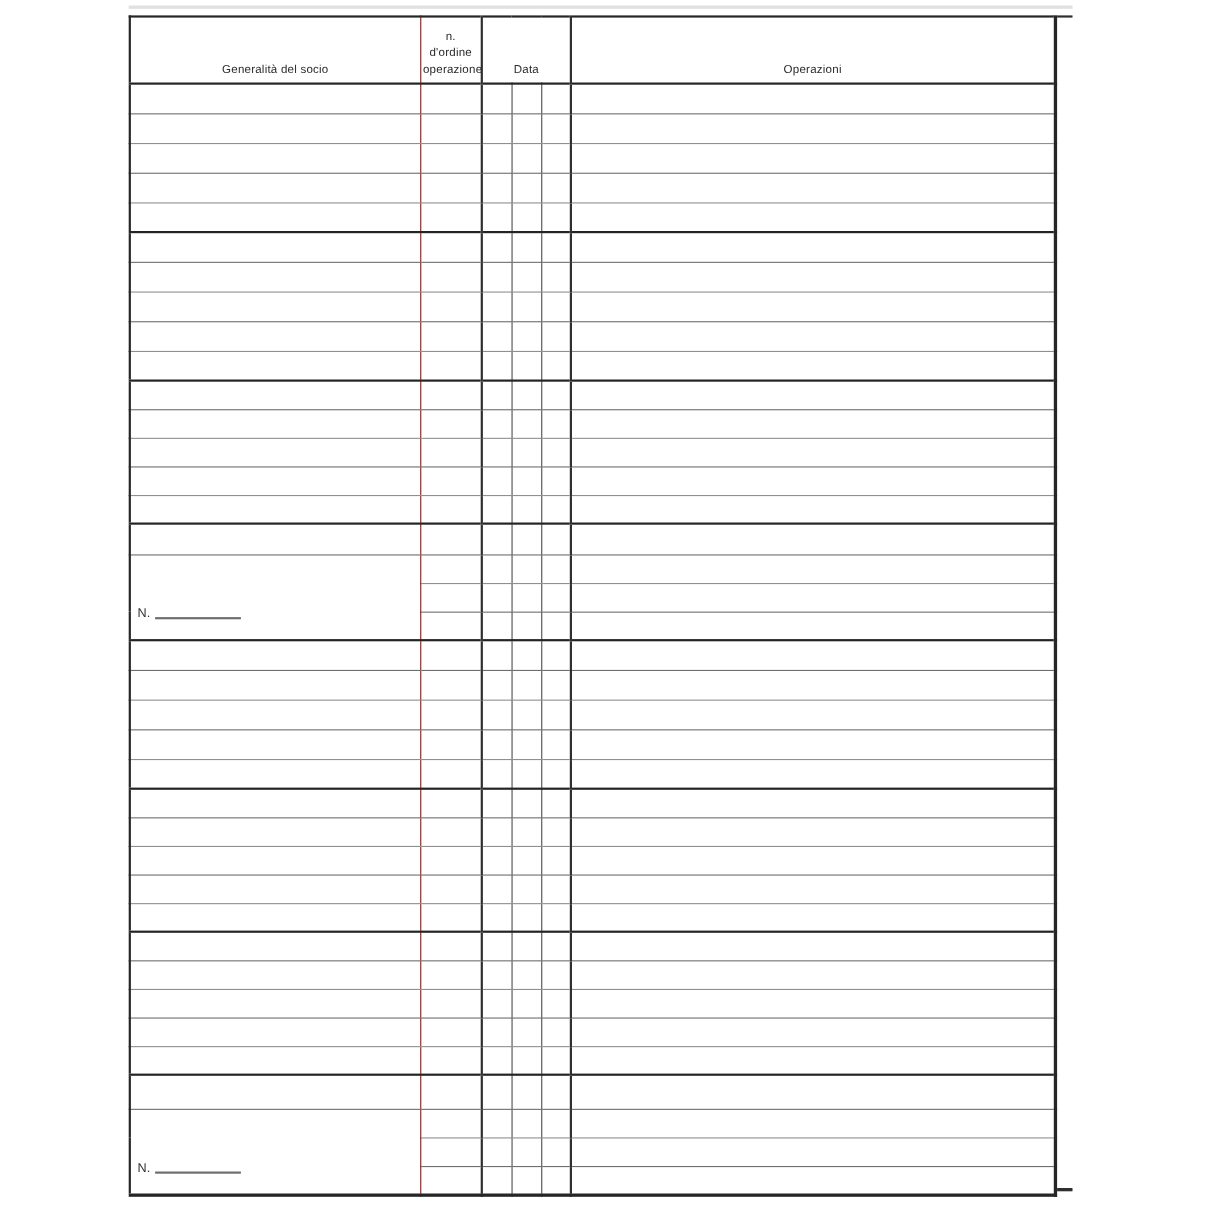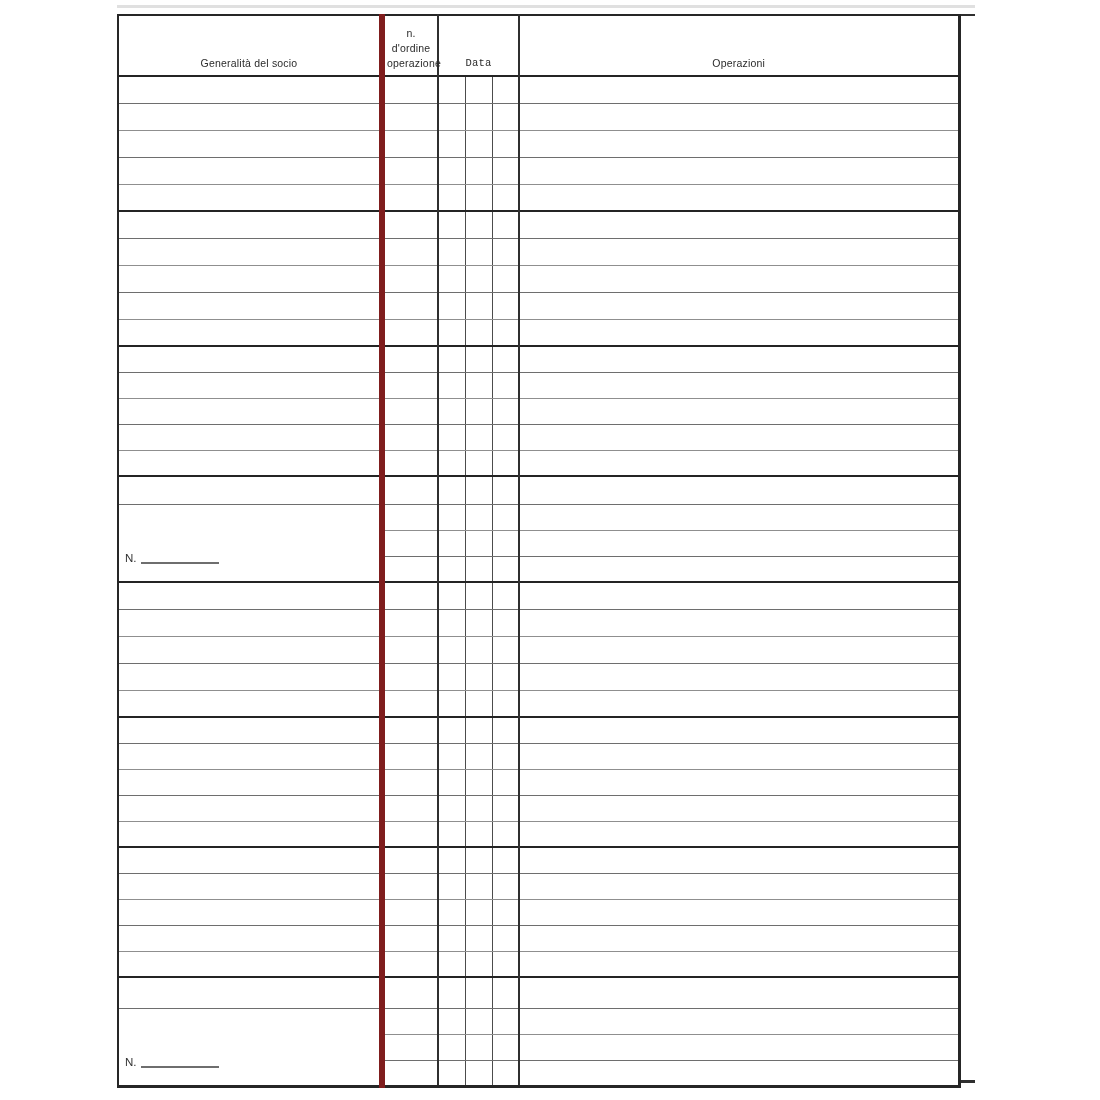--- a/index.html
+++ b/index.html
@@ -50,24 +50,24 @@
     font-size: 10.5px;
     color: #2b2b2b;
     text-align: center;
     vertical-align: bottom;
     padding: 0 2px 6px 2px;
     letter-spacing: .2px;
   }
   th.hc2 { line-height: 15px; padding-bottom: 4px; }
 
   
-  .c1, .hc1 { border-right: 6px solid #7f1d1d; margin-left: 32px; }
+  .c1, .hc1 { border-right: 1px solid #7f1d1d; margin-left: 32px; }
   .c2, .hc2 { border-right: 2px solid #2f2f2f; }
   .d1, .d2  { border-right: 1px solid #4c4c4c; }
-  .d3, .hc3 { border-right: 2px solid #2f2f2f; font-family: Liberation Mono, monospace; }
+  .d3, .hc3 { border-right: 2px solid #2f2f2f; }
 
   
   td { border-bottom: 1px solid #6e6e6e; padding: 0; }
   tbody tr:nth-child(even) td { border-bottom-color: #8f8f8f; }
   tbody { border-top: 2px solid #242424; }
 
   
   tbody tr { height: 27px; }
   tbody:nth-of-type(3) tr,
   tbody:nth-of-type(6) tr,

